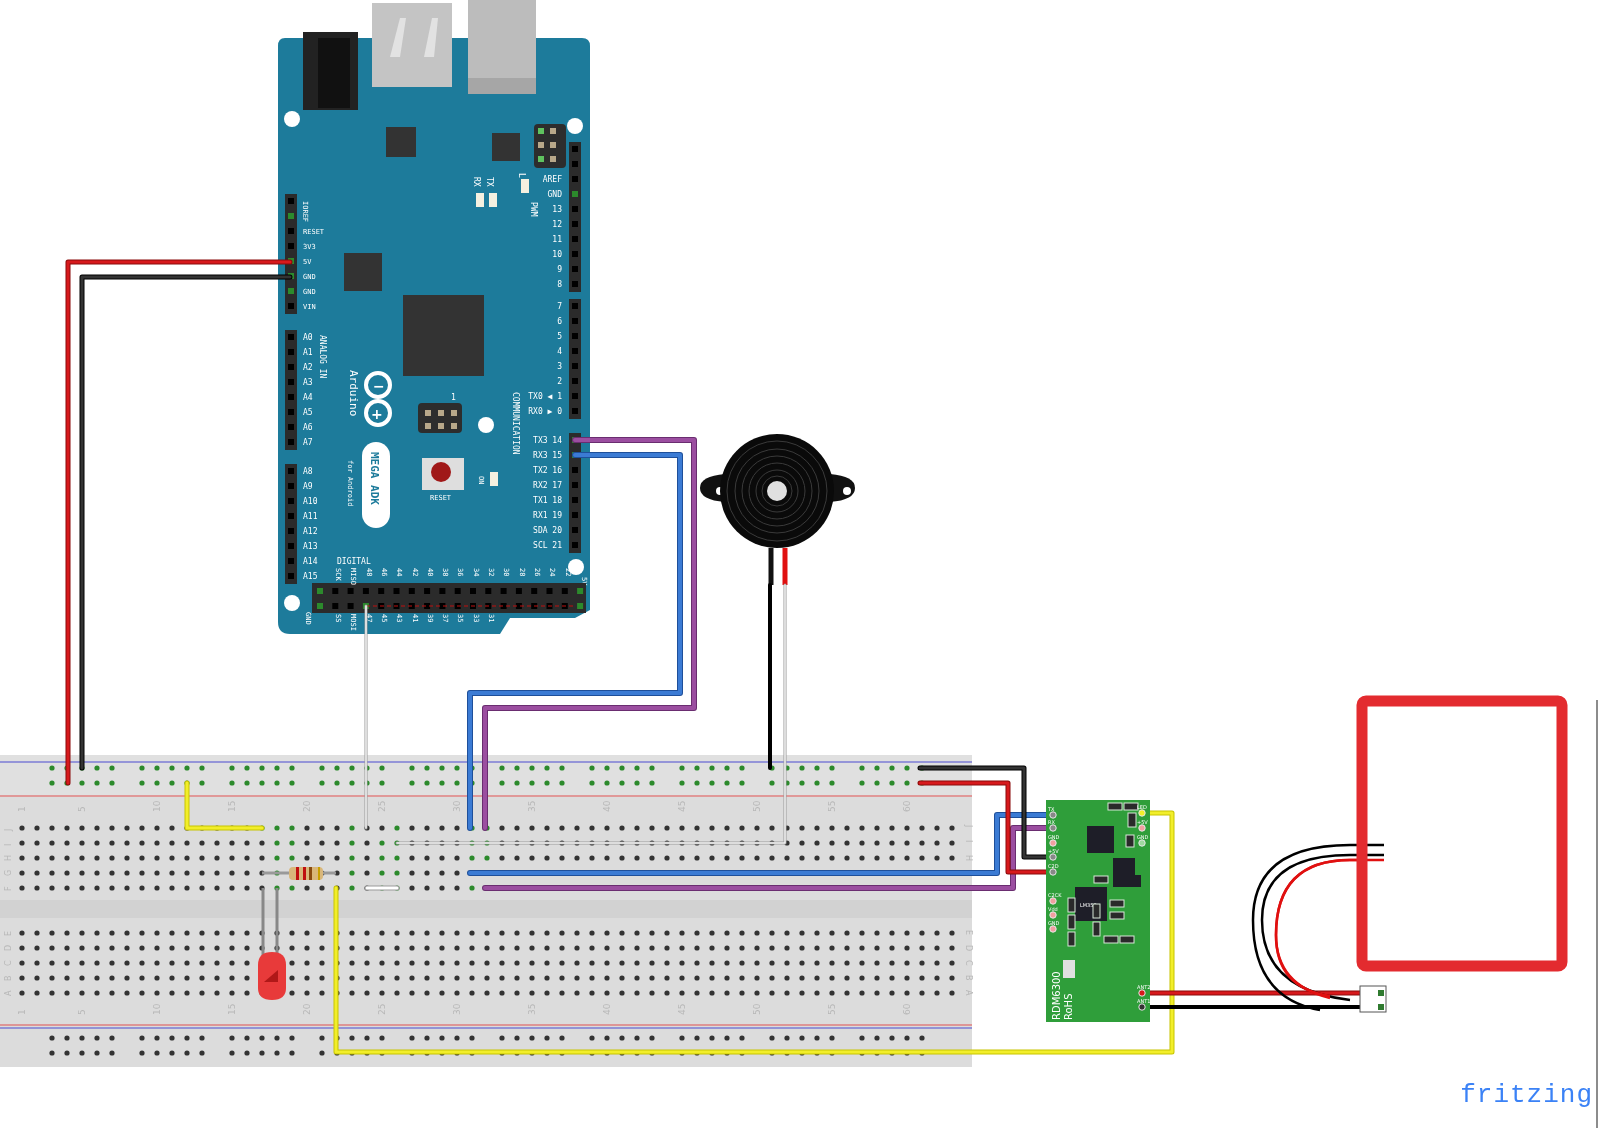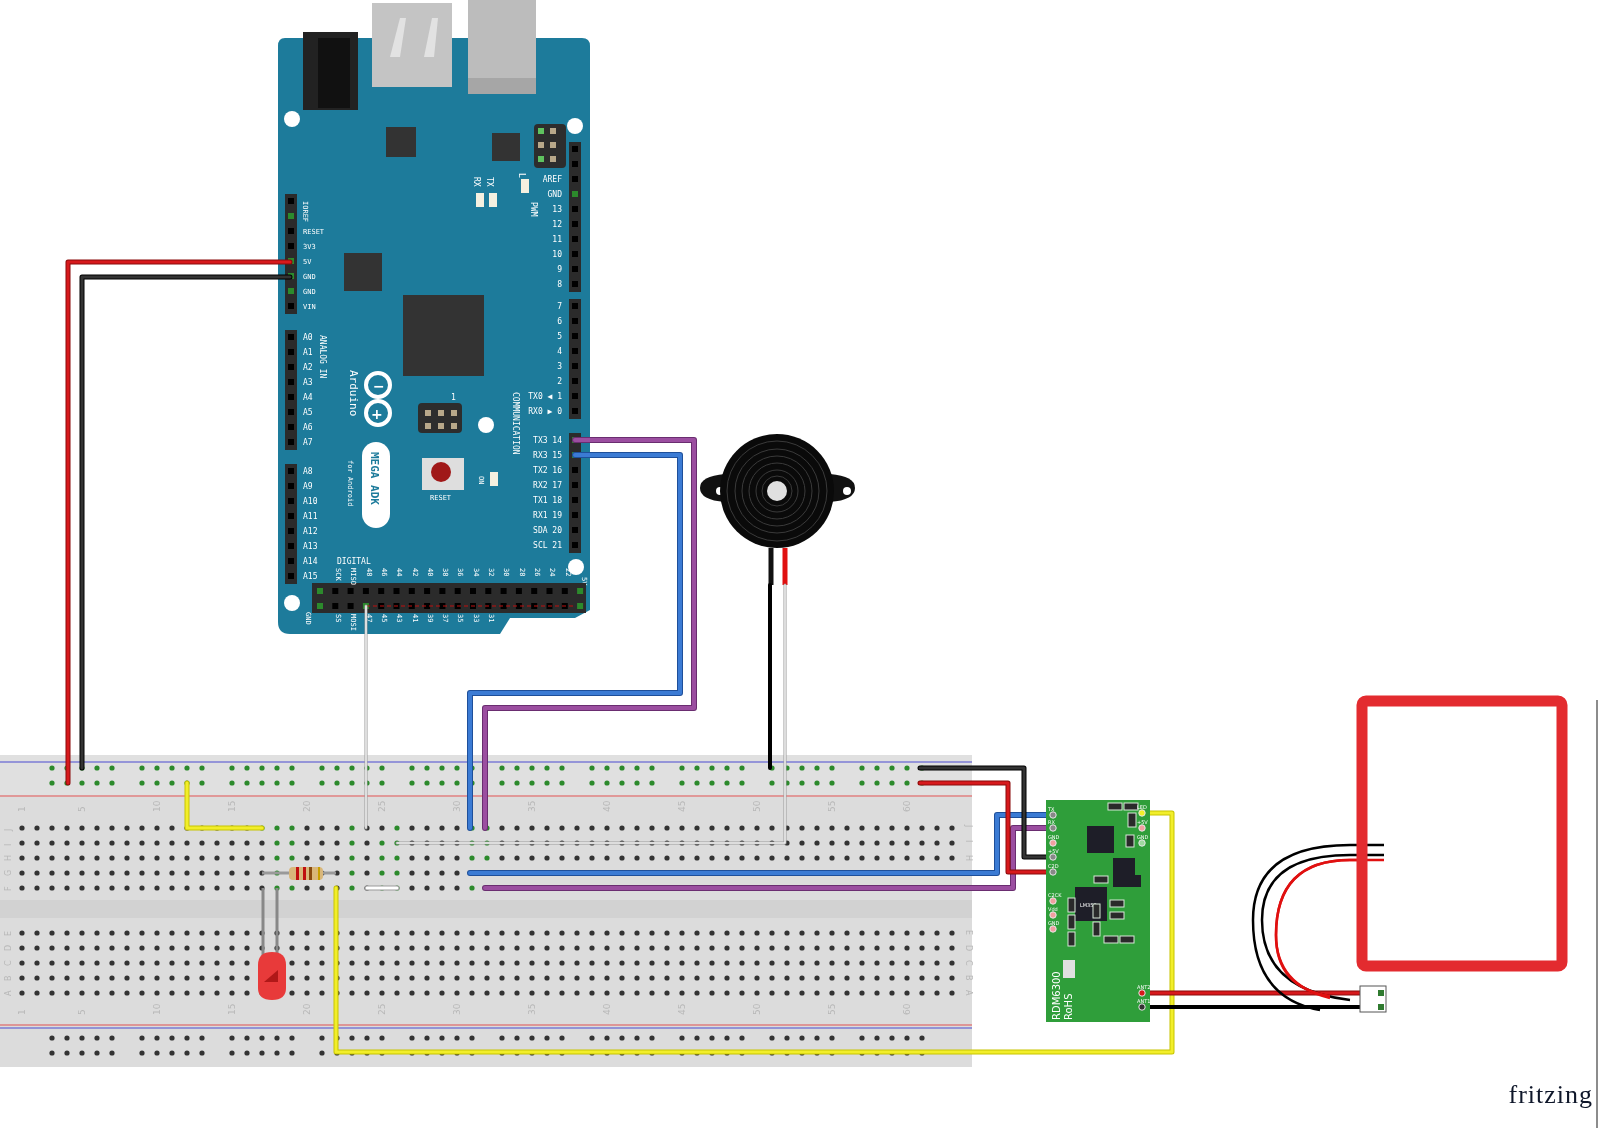--- a/index.html
+++ b/index.html
@@ -4,21 +4,21 @@
 <style>
   html,body{margin:0;padding:0;background:#ffffff;}
   body{width:1599px;height:1128px;position:relative;overflow:hidden;font-family:"DejaVu Sans Mono",monospace;}
   svg{position:absolute;left:0;top:0;}
   .pinlbl{font-family:"DejaVu Sans Mono",monospace;font-size:8px;fill:#ffffff;}
   .pinlbl-v{font-family:"DejaVu Sans Mono",monospace;font-size:7px;fill:#ffffff;}
   .bb-num{font-family:"DejaVu Sans",sans-serif;font-size:9px;fill:#b8b8b8;}
   .bb-row{font-family:"DejaVu Sans",sans-serif;font-size:8px;fill:#b8b8b8;}
   .rdm-txt{font-family:"DejaVu Sans",sans-serif;font-size:10px;fill:#ffffff;}
   .rdm-pin{font-family:"DejaVu Sans",sans-serif;font-size:5px;fill:#ffffff;}
-  .fritzing{position:absolute;right:6px;bottom:18px;font-family:Liberation Serif, serif;font-size:26px;color:#0f172a;letter-spacing:1px;}
+  .fritzing{position:absolute;right:6px;bottom:18px;font-family:Liberation Mono, monospace;font-size:26px;color:#3b82f6;letter-spacing:1px;}
 </style>
 </head>
 <body>
 
 <svg id="scene" width="1599" height="1128" viewBox="0 0 1599 1128">
 
   <g id="breadboard">
     <rect x="0" y="755" width="972" height="312" fill="#dcdcdc"></rect>
     <rect x="0" y="755" width="972" height="42" fill="#e0e0e0"></rect>
     <line x1="0" y1="762" x2="972" y2="762" stroke="#4a4ad0" stroke-width="1.2"></line>

